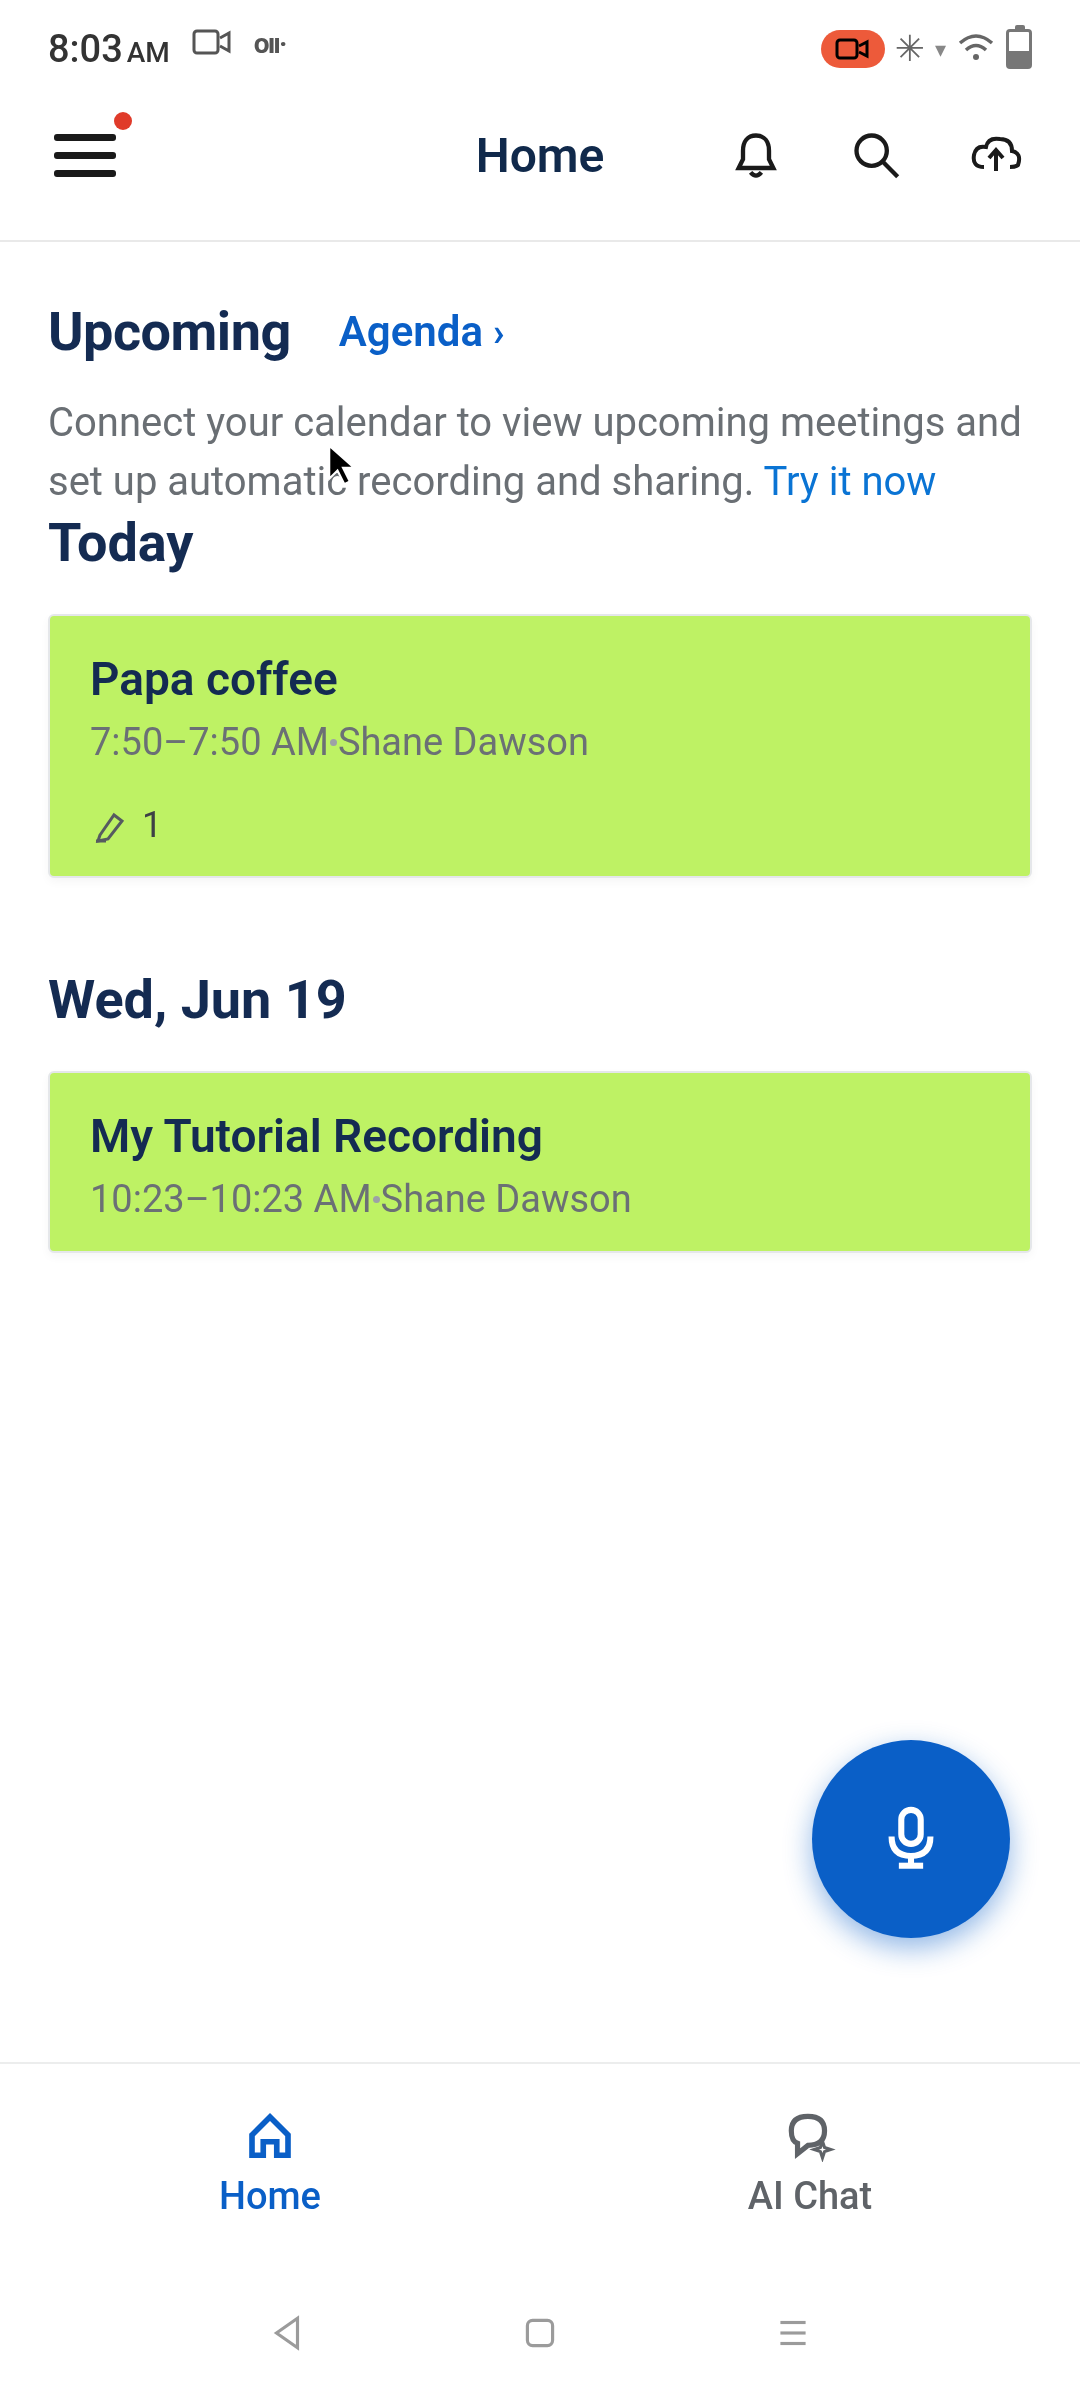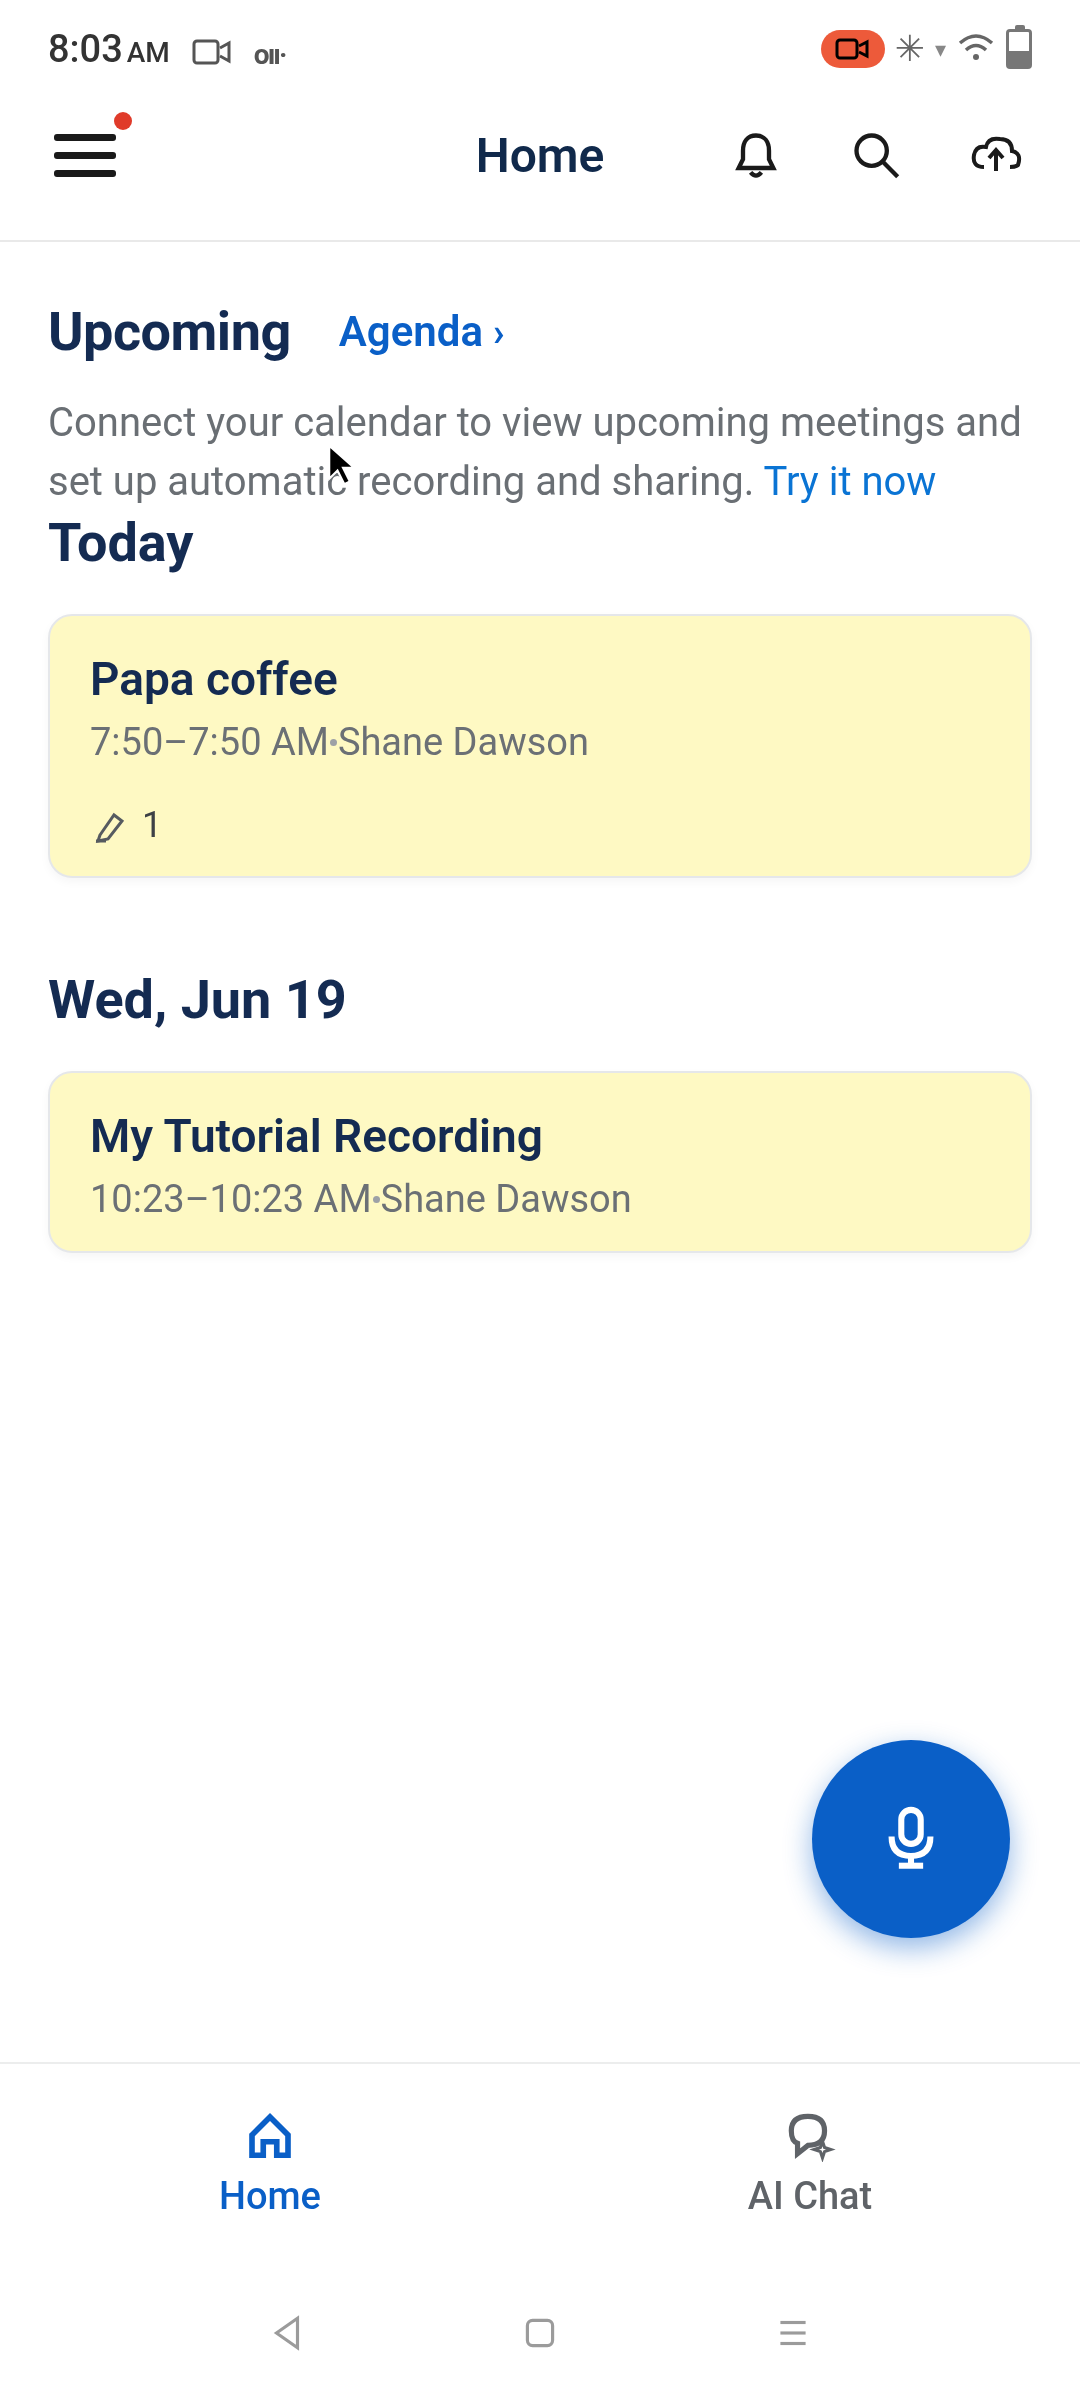--- a/index.html
+++ b/index.html
@@ -1,20 +1,20 @@
 <!DOCTYPE html>
 <html><head>
 <meta charset="utf-8">
 <style>
   * { box-sizing: border-box; margin: 0; padding: 0; }
   html, body { width: 1080px; height: 2400px; font-family: -apple-system, BlinkMacSystemFont, "Segoe UI", Roboto, Helvetica, Arial, sans-serif; background: #ffffff; overflow: hidden; }
   
   
   .status-bar { display: flex; justify-content: space-between; align-items: center; padding: 18px 48px 10px 48px; height: 90px; }
-  .status-left { display: flex; align-items: flex-end; gap: 22px; }
+  .status-left { display: flex; align-items: flex-start; gap: 22px; }
   .status-time { font-size: 38px; font-weight: 500; color: #333; }
   .status-ampm { font-size: 28px; font-weight: 500; color: #333; }
   .status-right { display: flex; align-items: center; gap: 10px; }
   .status-recording { background:#ed5a3a; border-radius: 28px; padding: 6px 14px; display:flex; align-items:center; justify-content:center; }
   .status-icon { color:#555; }
   .battery { width: 26px; height: 40px; border: 3px solid #777; border-radius: 4px; position: relative; display:flex; align-items:flex-end; }
   .battery::before { content:""; position:absolute; top:-7px; left:6px; width:10px; height:5px; background:#777; border-radius:2px 2px 0 0; }
   .battery-fill { background:#777; width:100%; height:45%; }
 
   
@@ -32,21 +32,21 @@
   .section-row { display:flex; justify-content:flex-start; align-items:center; margin-bottom: 8px; gap: 48px; }
   .section-title { font-size: 54px; font-weight:700; color:#142b52; letter-spacing:-0.5px; }
   .agenda-link { font-size:42px; font-weight:600; color:#0a5fc7; display:flex; align-items:center; gap:10px; cursor:pointer; }
   .chevron-right { font-size:38px; color:#0a5fc7; font-weight:700; }
 
   .upcoming-desc { font-size:40px; line-height:1.48; color:#6a6f74; margin-top:30px; }
   .try-link { color:#0a74d4; cursor:pointer; }
 
   .date-title { font-size:54px; font-weight:700; color:#142b52; margin-bottom: 40px; }
 
-  .card { border:2px solid #e5e7ea; border-radius:24px; padding:36px 40px 30px 40px; box-shadow:0 4px 10px rgba(0,0,0,0.04); margin-bottom: 90px; cursor:pointer; background:#fef9c3; }
+  .card { border:2px solid #e5e7ea; border-radius:6px; padding:36px 40px 30px 40px; box-shadow:0 4px 10px rgba(0,0,0,0.04); margin-bottom: 90px; cursor:pointer; background:#bef264; }
   .card-title { font-size:46px; font-weight:600; color:#142b52; margin-bottom:14px; }
   .card-sub { font-size:38px; color:#6b7075; display:flex; align-items:center; gap:1px; }
   .card-sub .dot { width:7px; height:7px; background:#9da1a6; border-radius:50%; }
   .card-meta { display:flex; align-items:center; gap:12px; margin-top:40px; color:#565b60; }
   .card-meta svg { width:40px; height:40px; stroke:#565b60; fill:none; stroke-width:3; }
   .meta-count { font-size:36px; color:#3d4145; }
 
   
   .fab { position:absolute; right:70px; top:1740px; width:198px; height:198px; border-radius:50%; background:#0a5fc7; display:flex; align-items:center; justify-content:center; box-shadow:0 10px 28px rgba(10,95,199,0.45); cursor:pointer; }
   .fab svg { width:68px; height:68px; stroke:#fff; fill:none; stroke-width:5; }

